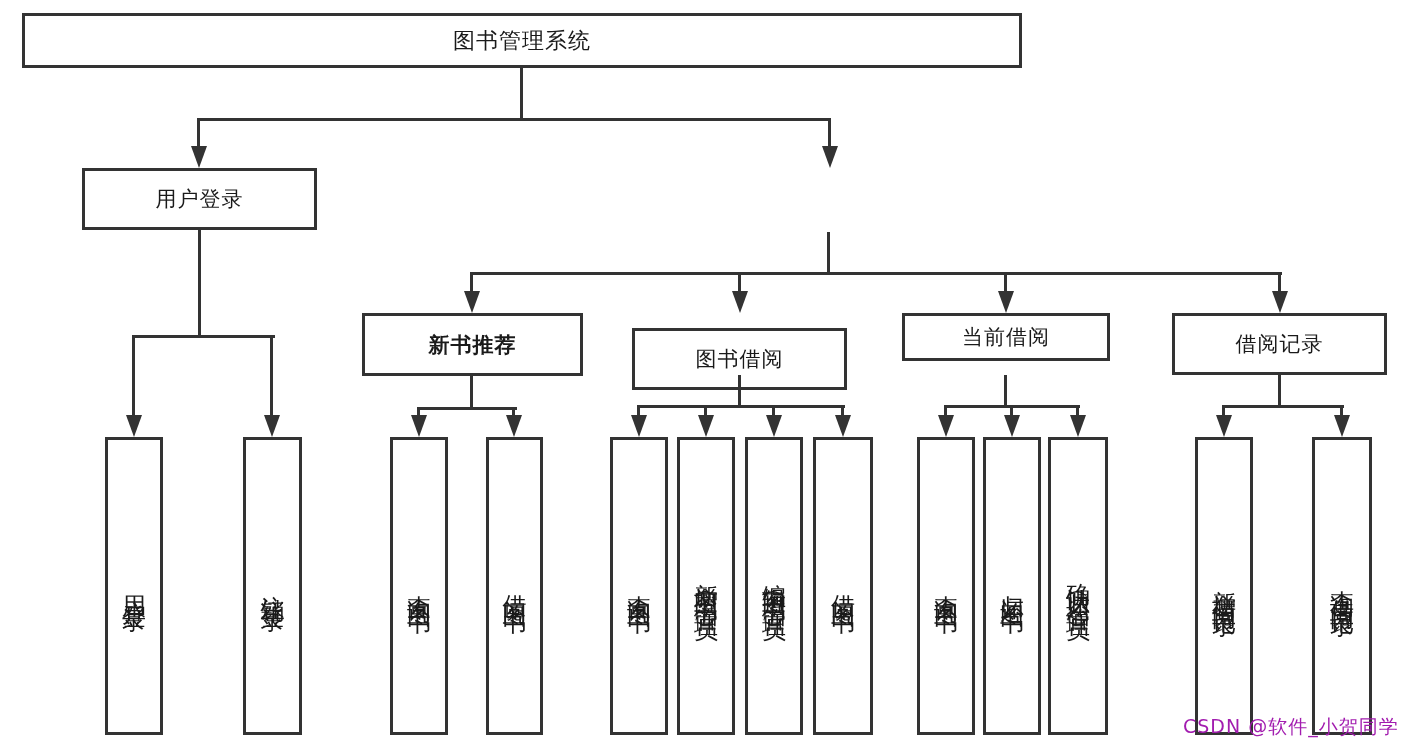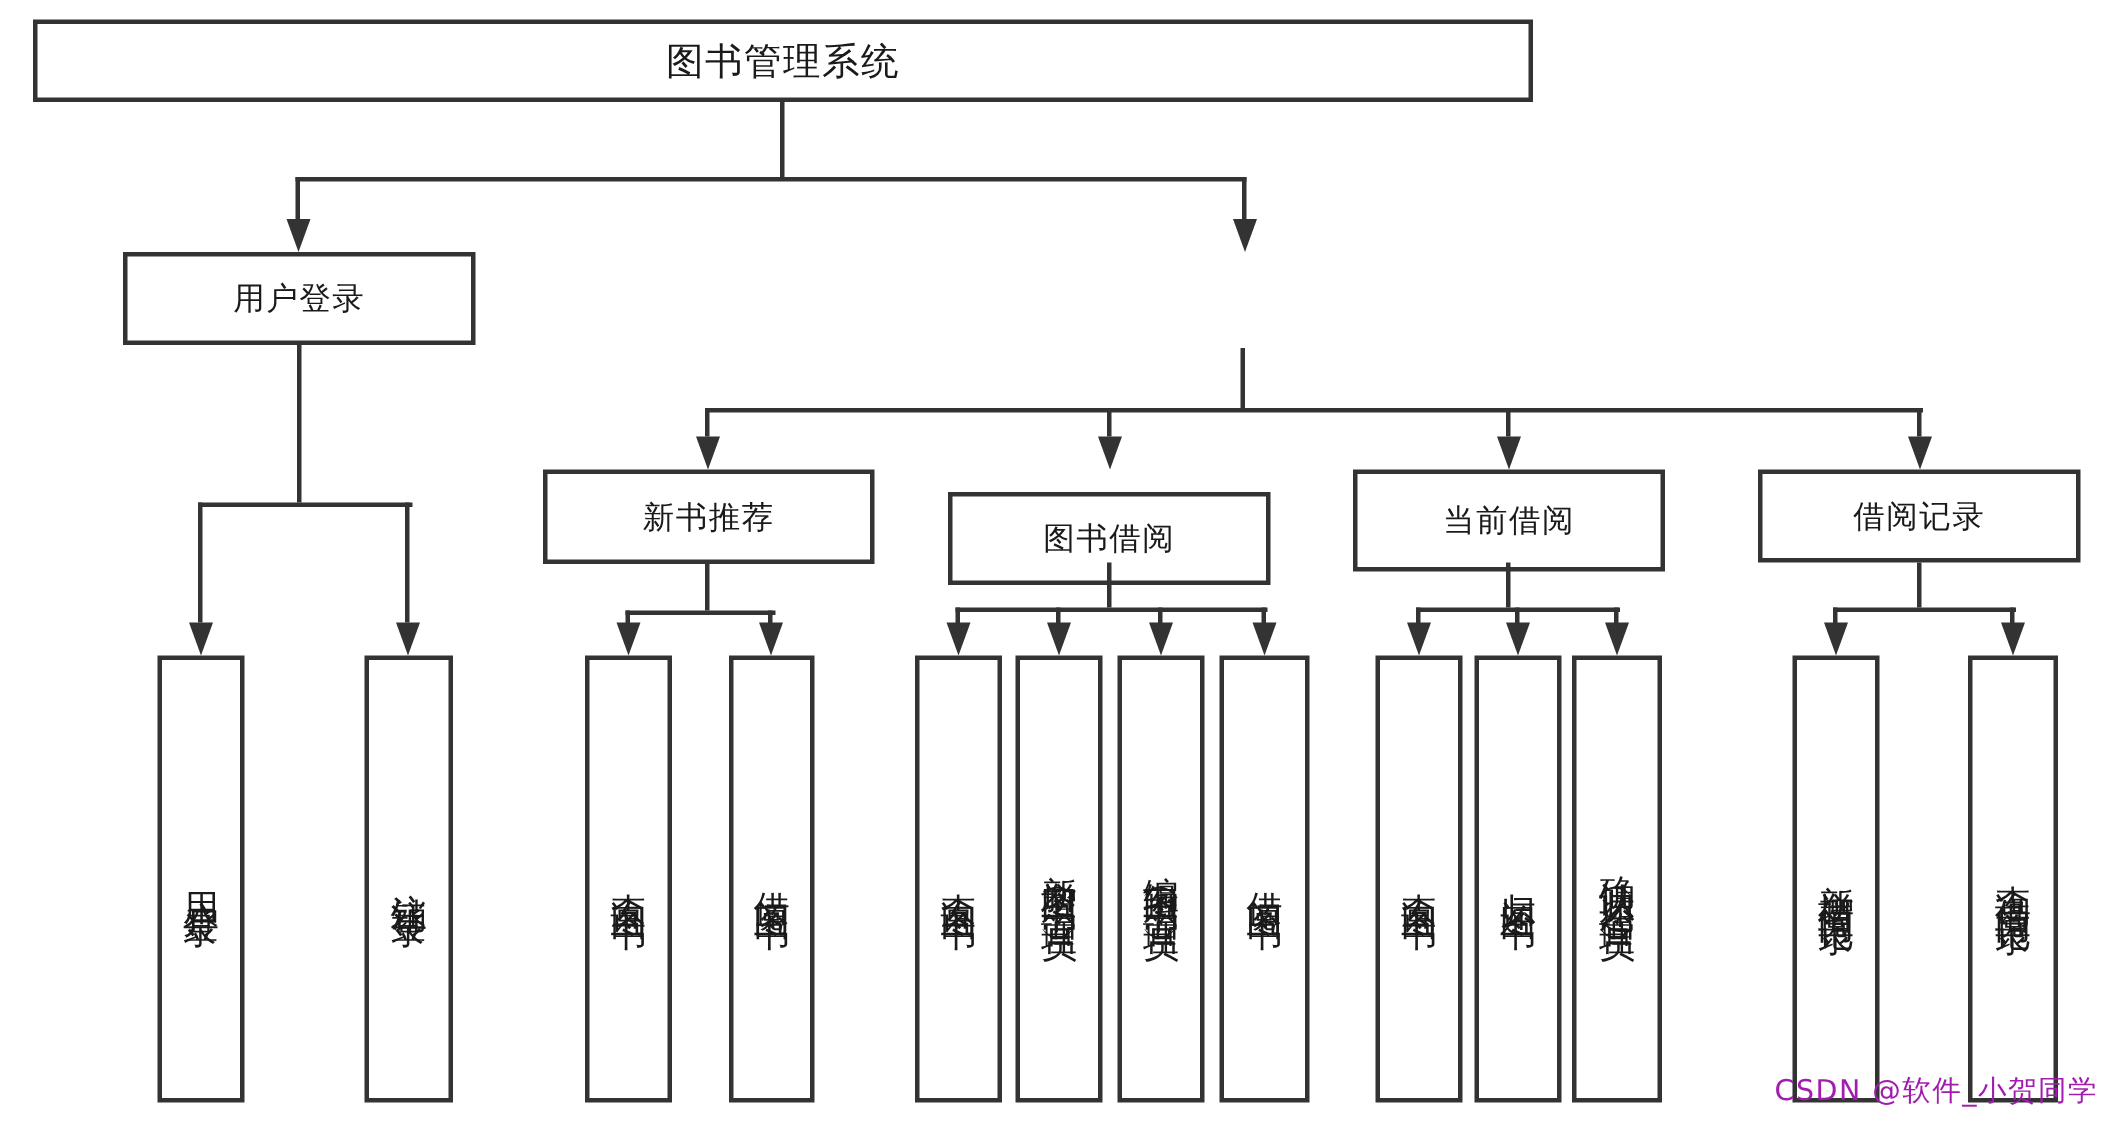--- a/index.html
+++ b/index.html
@@ -16,21 +16,21 @@
     background:#ffffff;
     border:3px solid #333333;
     display:flex;
     align-items:center;
     justify-content:center;
     color:#1a1a1a;
     font-size:21px;
     letter-spacing:1px;
     text-align:center;
   }
-  .node.root{font-size:25px;}
+  .node.root{font-size:22px;}
   .vnode{
     writing-mode:vertical-rl;
     text-orientation:mixed;
     font-size:24px;
     letter-spacing:5px;
     line-height:1;
   }
   .hline,.vline{position:absolute;background:#333333;}
   .hline{height:3px;}
   .vline{width:3px;}
@@ -53,25 +53,25 @@
 </head>
 <body>
 
 <div id="canvas">
 
   <div class="node root" style="left:22px;top:13px;width:1000px;height:55px;">图书管理系统</div>
 
   <div class="node" style="left:82px;top:168px;width:235px;height:62px;">用户登录</div>
 
 
-  <div class="node" style="left:362px;top:313px;width:221px;height:63px;">新书推荐</div>
+  <div class="node" style="left:362px;top:313px;width:221px;height:63px;font-weight:bold;">新书推荐</div>
 
   <div class="node" style="left:632px;top:328px;width:215px;height:62px;">图书借阅</div>
 
-  <div class="node" style="left:902px;top:313px;width:208px;height:68px;">当前借阅</div>
+  <div class="node" style="left:902px;top:313px;width:208px;height:48px;">当前借阅</div>
 
   <div class="node" style="left:1172px;top:313px;width:215px;height:62px;text-align:center;">借阅记录</div>
 
   <div class="node vnode" style="left:105px;top:437px;width:58px;height:298px;">用户登录</div>
 
   <div class="node vnode" style="left:243px;top:437px;width:59px;height:298px;">注销登录</div>
 
   <div class="node vnode" style="left:390px;top:437px;width:58px;height:298px;">查询图书</div>
 
   <div class="node vnode" style="left:486px;top:437px;width:57px;height:298px;">借阅图书</div>

